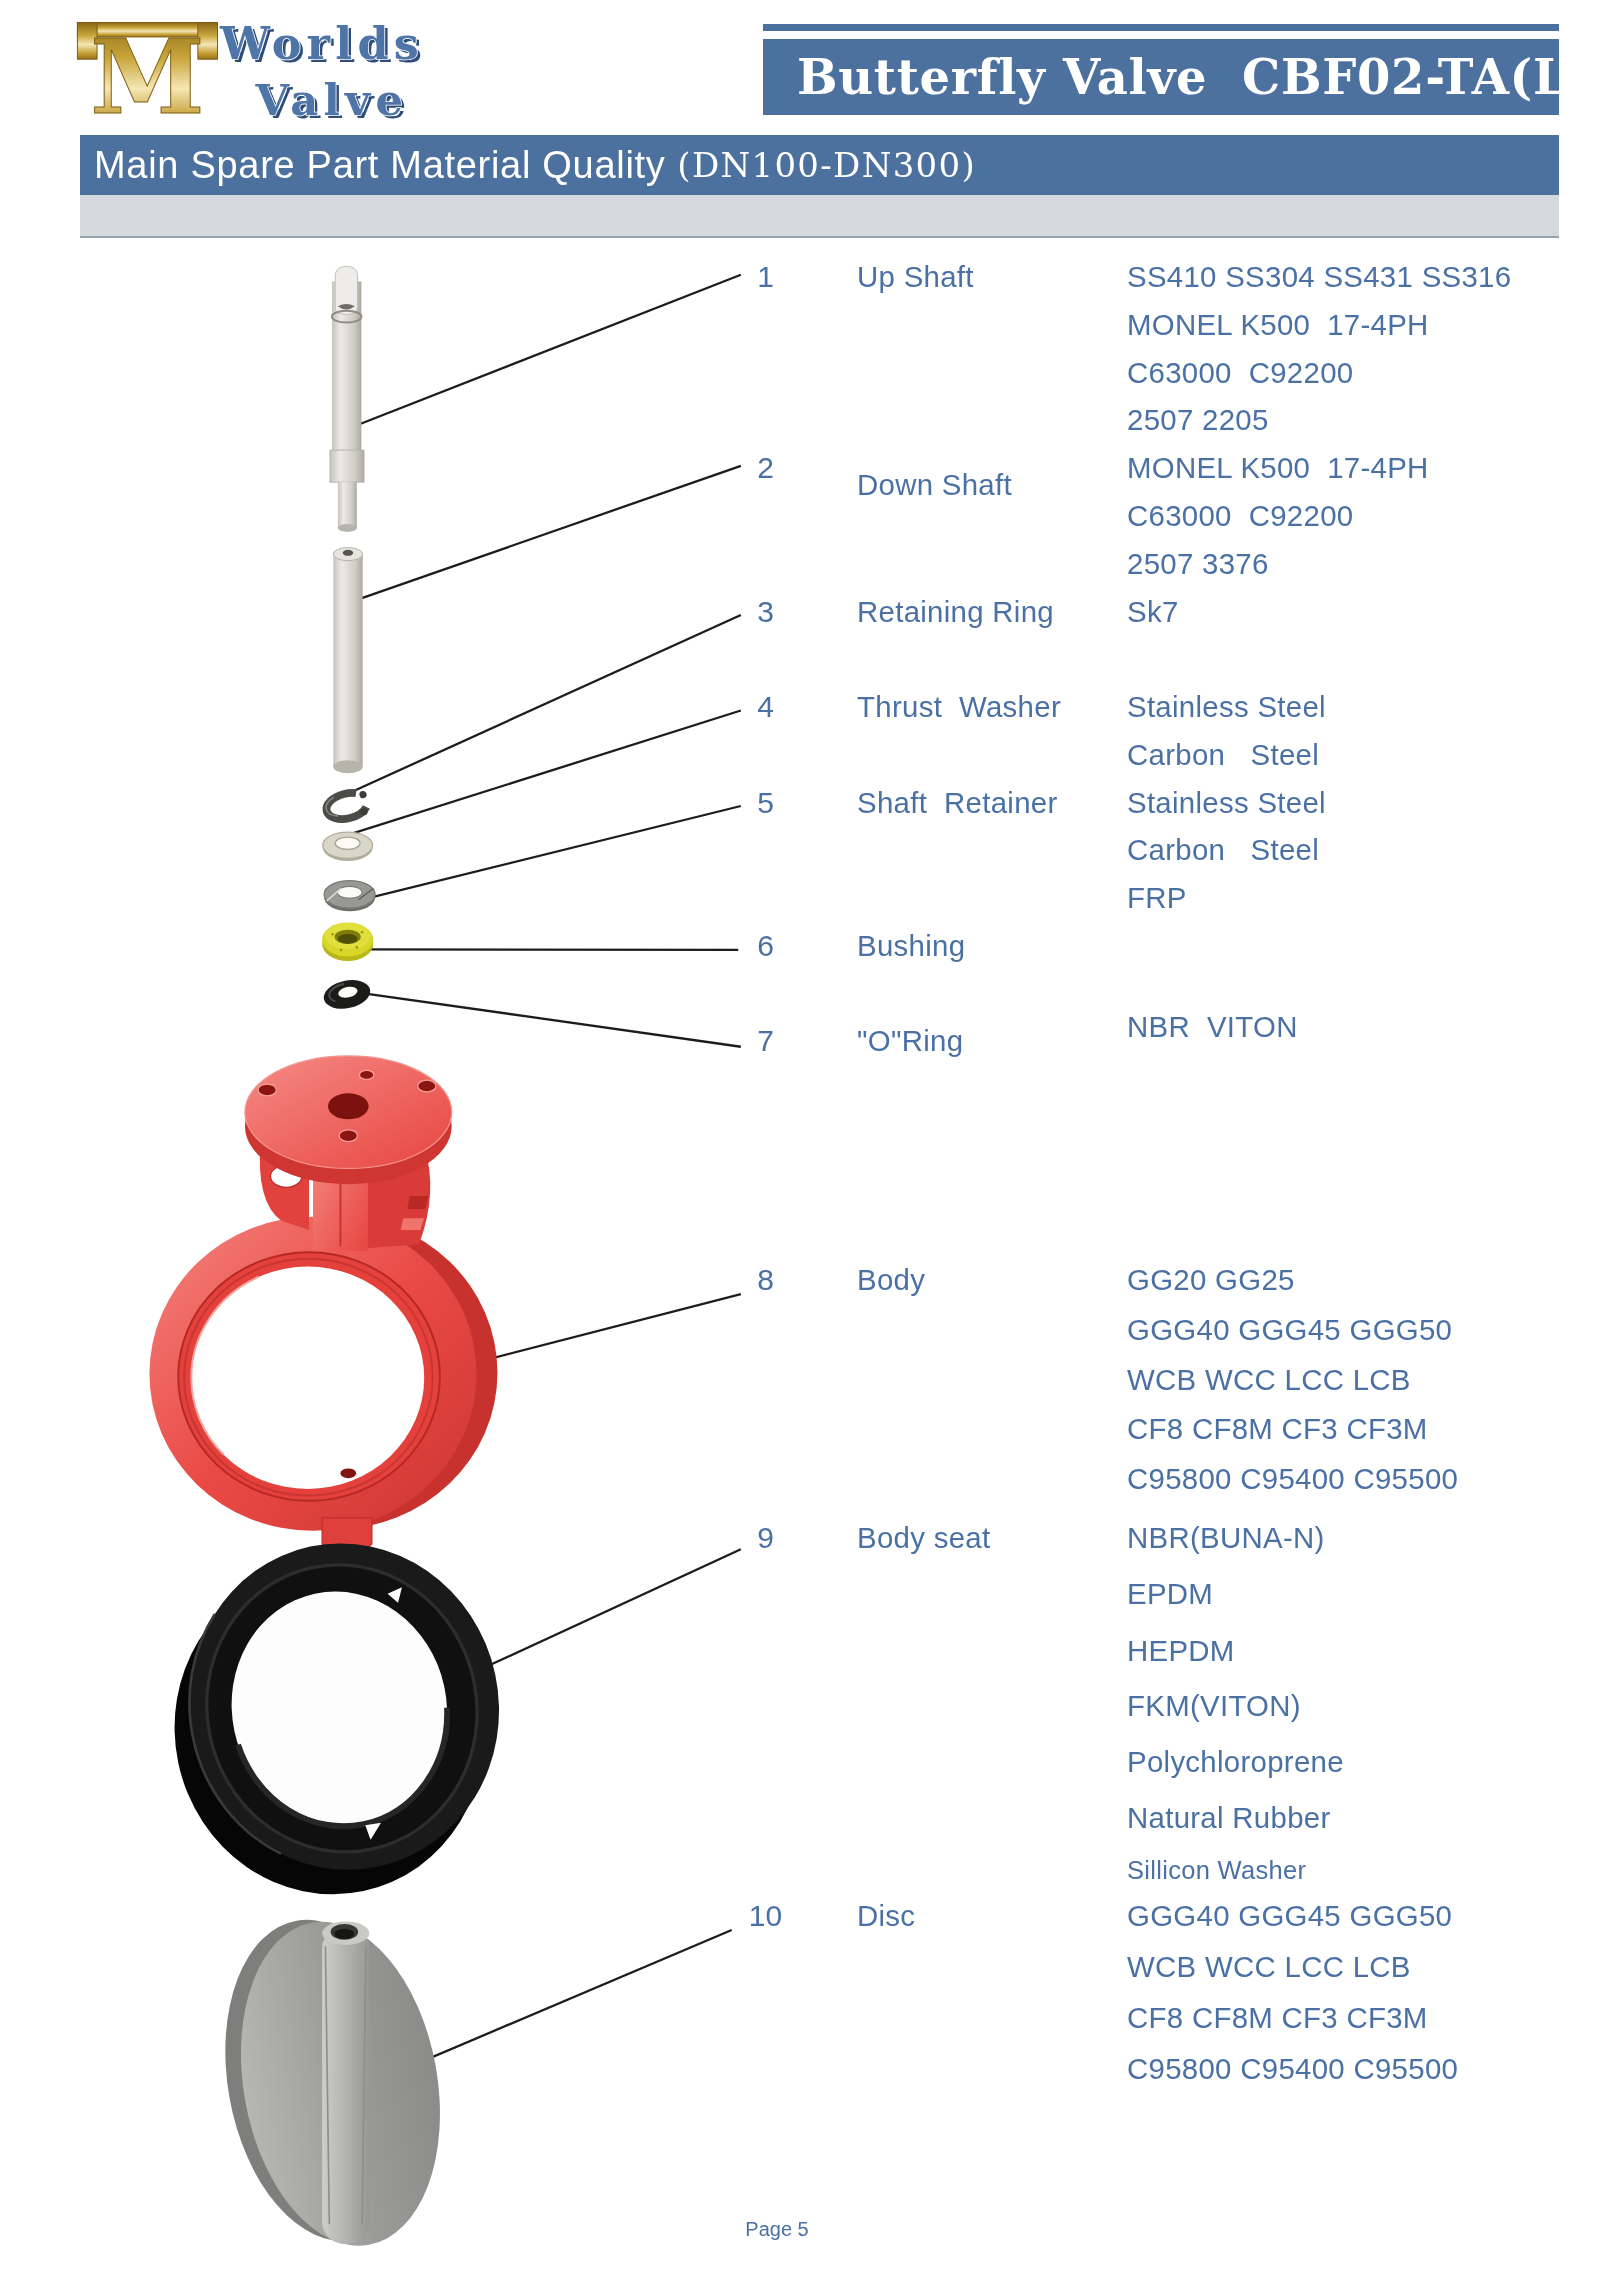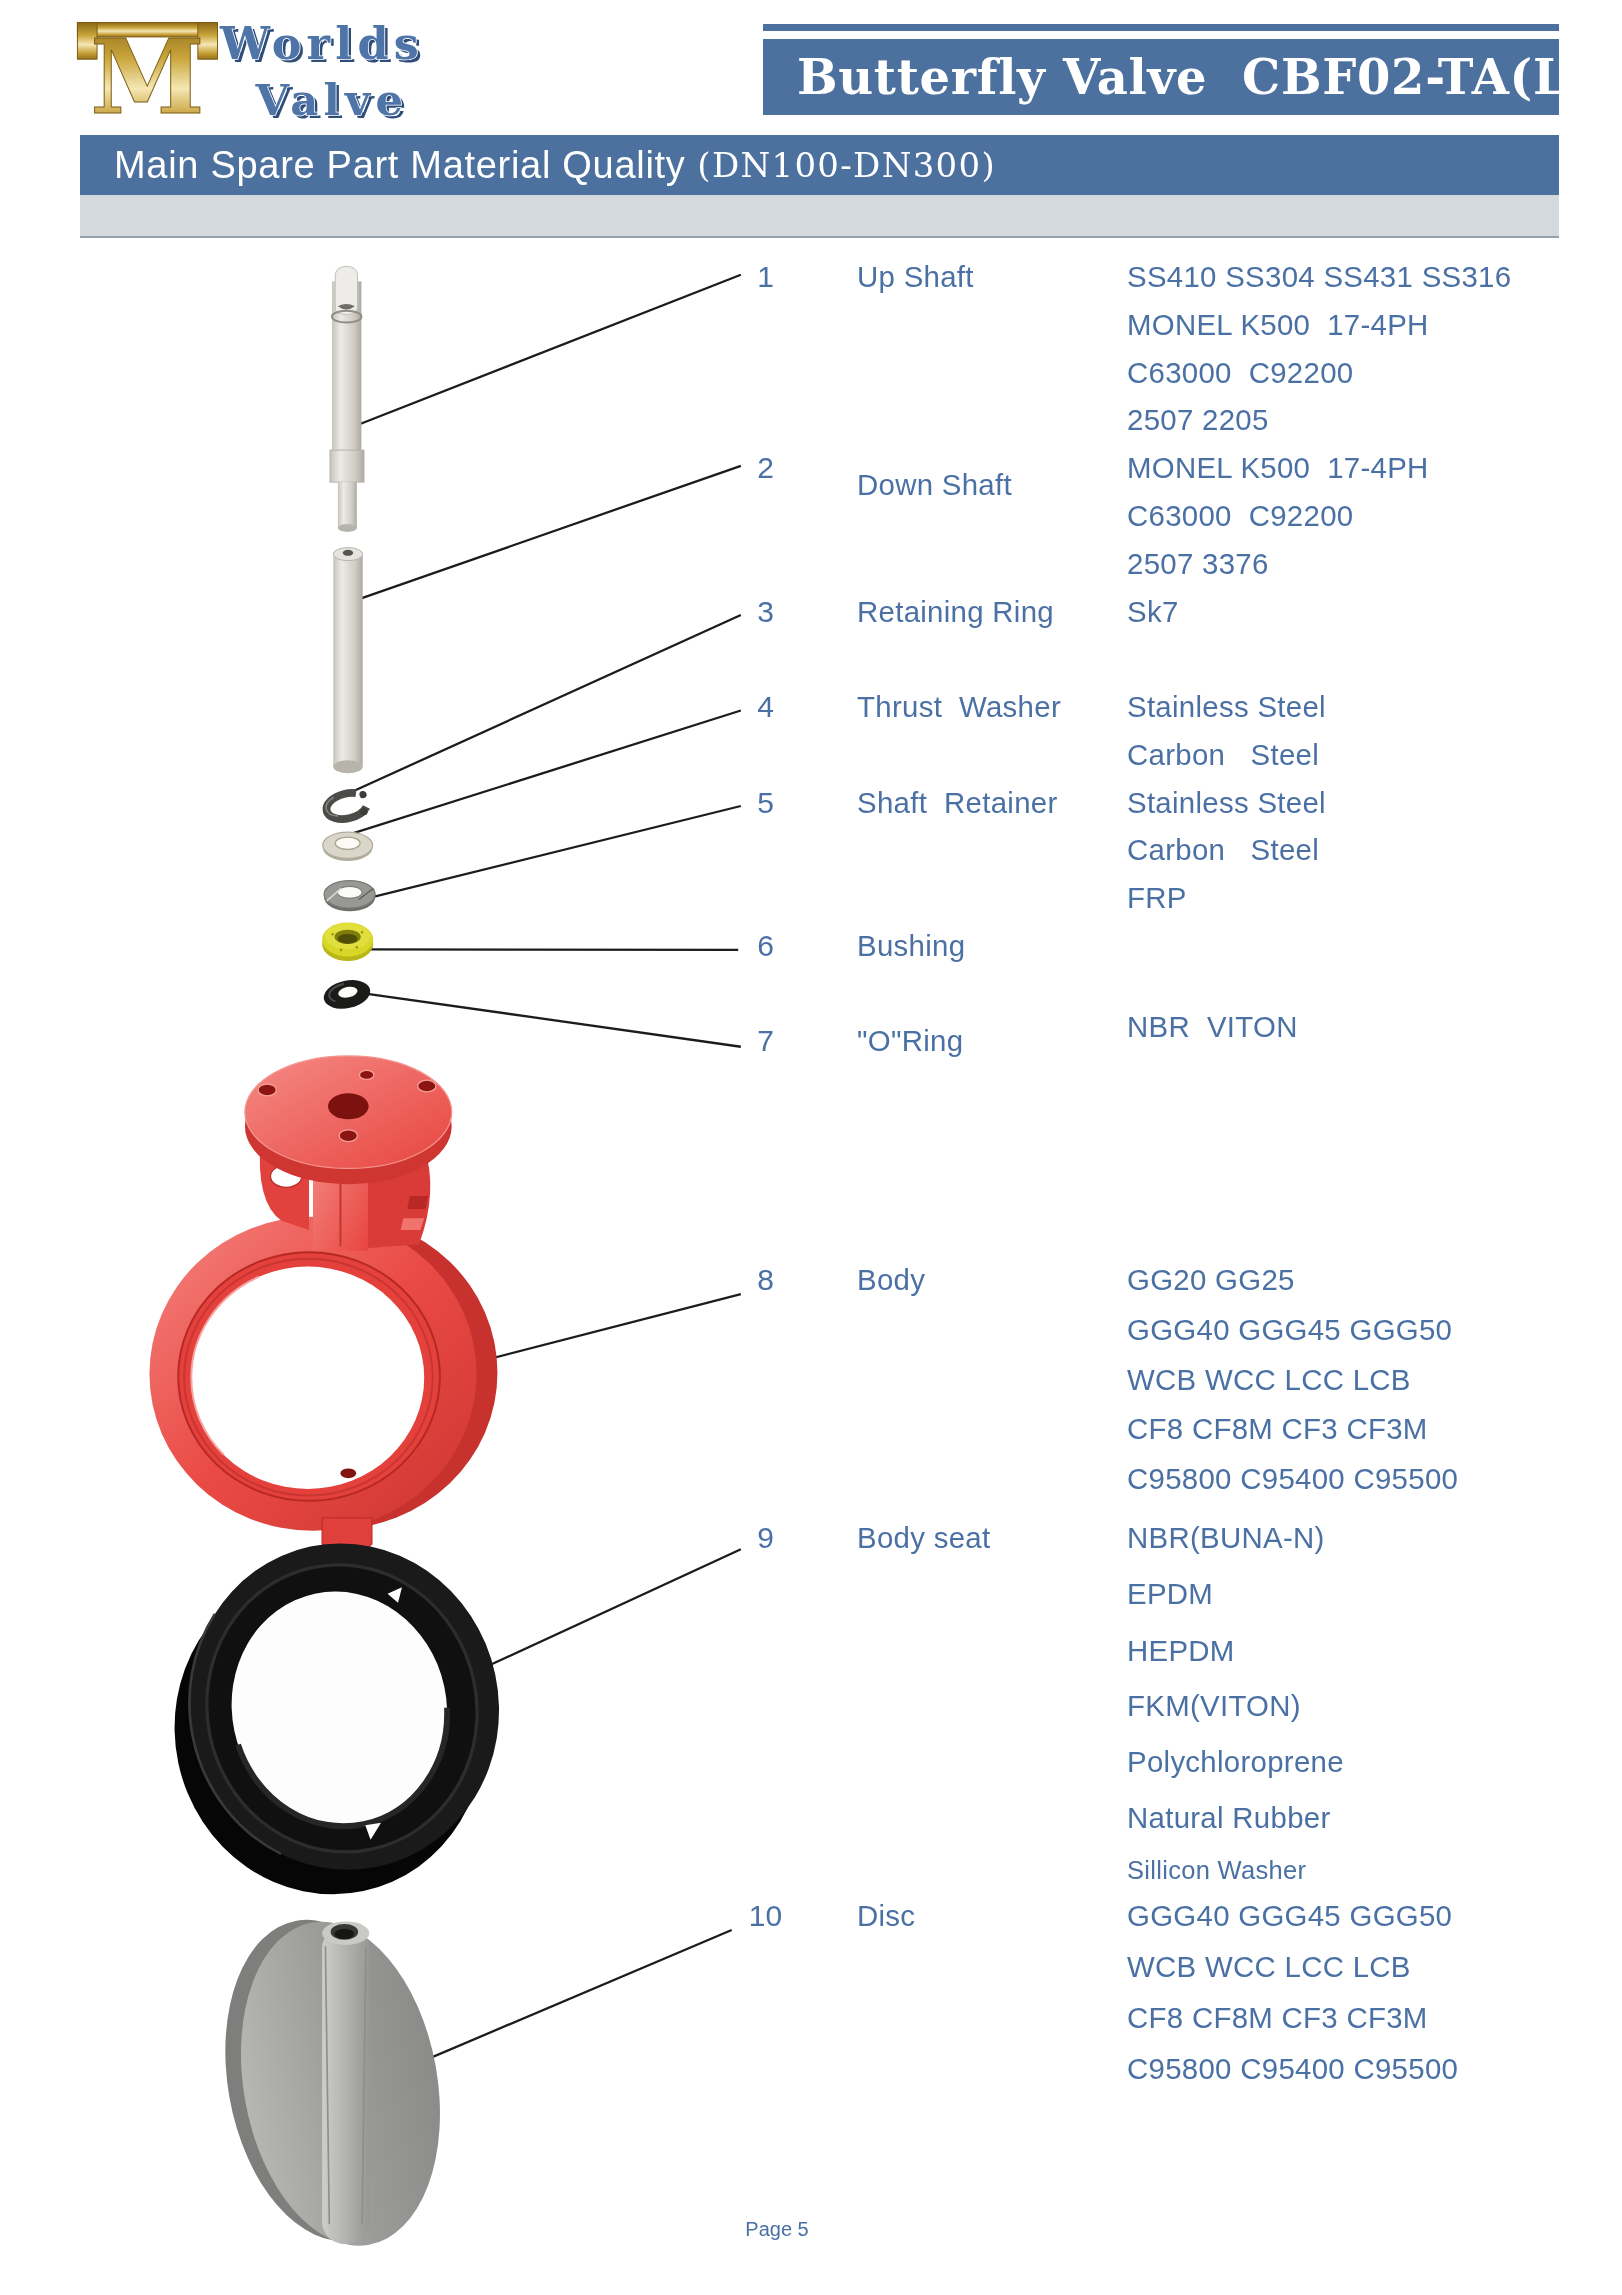--- a/index.html
+++ b/index.html
@@ -7,21 +7,21 @@
         font-family:"Liberation Sans",sans-serif;}
   .abs{position:absolute;}
   
   .title-thin-bar{left:763px;top:23.6px;width:796px;height:7.2px;background:#4d719f;}
   .title-box{left:763px;top:39px;width:796px;height:76px;background:#4d719f;
              display:flex;align-items:center;}
   .title-box span{font-family:"DejaVu Serif","Liberation Serif",serif;font-weight:bold;
                   color:#ffffff;font-size:48px;padding-left:34px;white-space:pre;letter-spacing:0.7px;}
   .section-band{left:80px;top:135px;width:1479px;height:60px;background:#4d719f;
                 display:flex;align-items:center;}
-  .section-band .t1{color:#ffffff;font-size:38px;padding-left:34px;letter-spacing:0.7px;}
+  .section-band .t1{color:#ffffff;font-size:38px;padding-left:14px;letter-spacing:0.7px;}
   .section-band .t2{color:#ffffff;font-size:34px;font-family:"DejaVu Serif","Liberation Serif",serif;
                     padding-left:11.8px;letter-spacing:1.3px;text-align:center;}
   .section-subband{left:80px;top:195px;width:1479px;height:41px;background:#d4d9dd;
                    border-bottom:2.6px solid #97a1a9;}
   
   .part-num{width:59px;text-align:center;font-size:30px;color:#4a70a4;}
   .part-name,.part-mat{font-size:29.4px;color:#4a70a4;white-space:pre;letter-spacing:0.3px;}
   .row-line{height:39px;line-height:39px;}
   .mat-small{font-size:25.5px;}
   .footer{left:695px;top:2218px;width:164px;text-align:center;font-size:20px;color:#4a70a4;}

